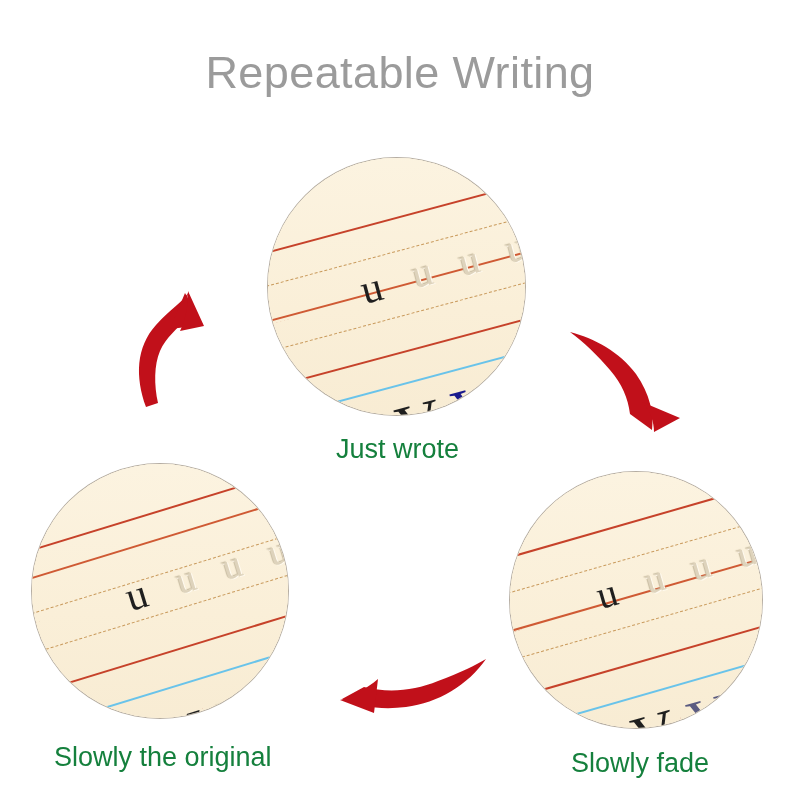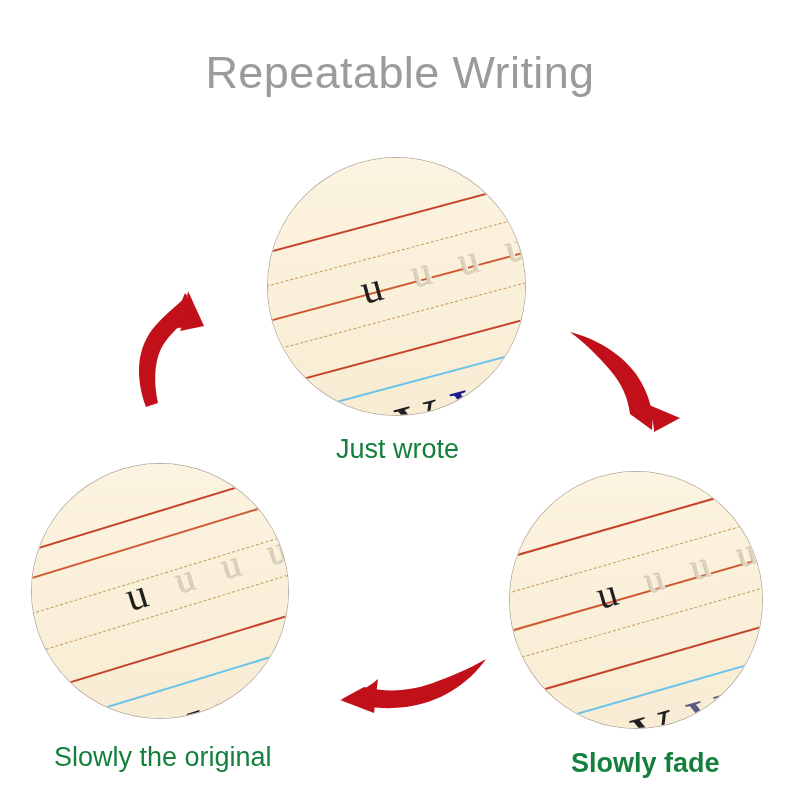--- a/index.html
+++ b/index.html
@@ -167,21 +167,21 @@
       <div class="glyph ink-emboss" style="left:236px; top:190px; font-size:38px; transform:rotate(-16deg);">u</div>
       <div class="glyph ink-emboss" style="left:282px; top:177px; font-size:38px; transform:rotate(-16deg);">u</div>
       <div class="glyph ink-emboss" style="left:328px; top:164px; font-size:38px; transform:rotate(-16deg);">u</div>
 
       <div class="glyph ink-black" style="left:224px; top:334px; font-size:60px; transform:rotate(-16deg);">V</div>
       <div class="glyph ink-faded" style="left:280px; top:318px; font-size:60px; transform:rotate(-16deg);">V</div>
       <div class="glyph ink-faded" style="left:336px; top:302px; font-size:60px; transform:rotate(-16deg);">V</div>
 
     </div>
   </div>
-  <div class="caption" style="left:571px; top:748px;font-weight:bold;">Slowly fade</div>
+  <div class="caption" style="left:571px; top:748px;">Slowly fade</div>
 
   <div class="photo-circle" style="left:32px; top:464px; width:256px; height:254px;">
     <div class="photo-inner">
       <div class="paper"></div>
 
       <div class="rule red" style="top:148px; transform:rotate(-17deg);"></div>
       <div class="rule red2" style="top:176px; transform:rotate(-17deg);"></div>
       <div class="rule dashR" style="top:212px; transform:rotate(-17deg);"></div>
       <div class="rule dashR" style="top:252px; transform:rotate(-17deg);"></div>
       <div class="rule red" style="top:292px; transform:rotate(-17deg);"></div>

